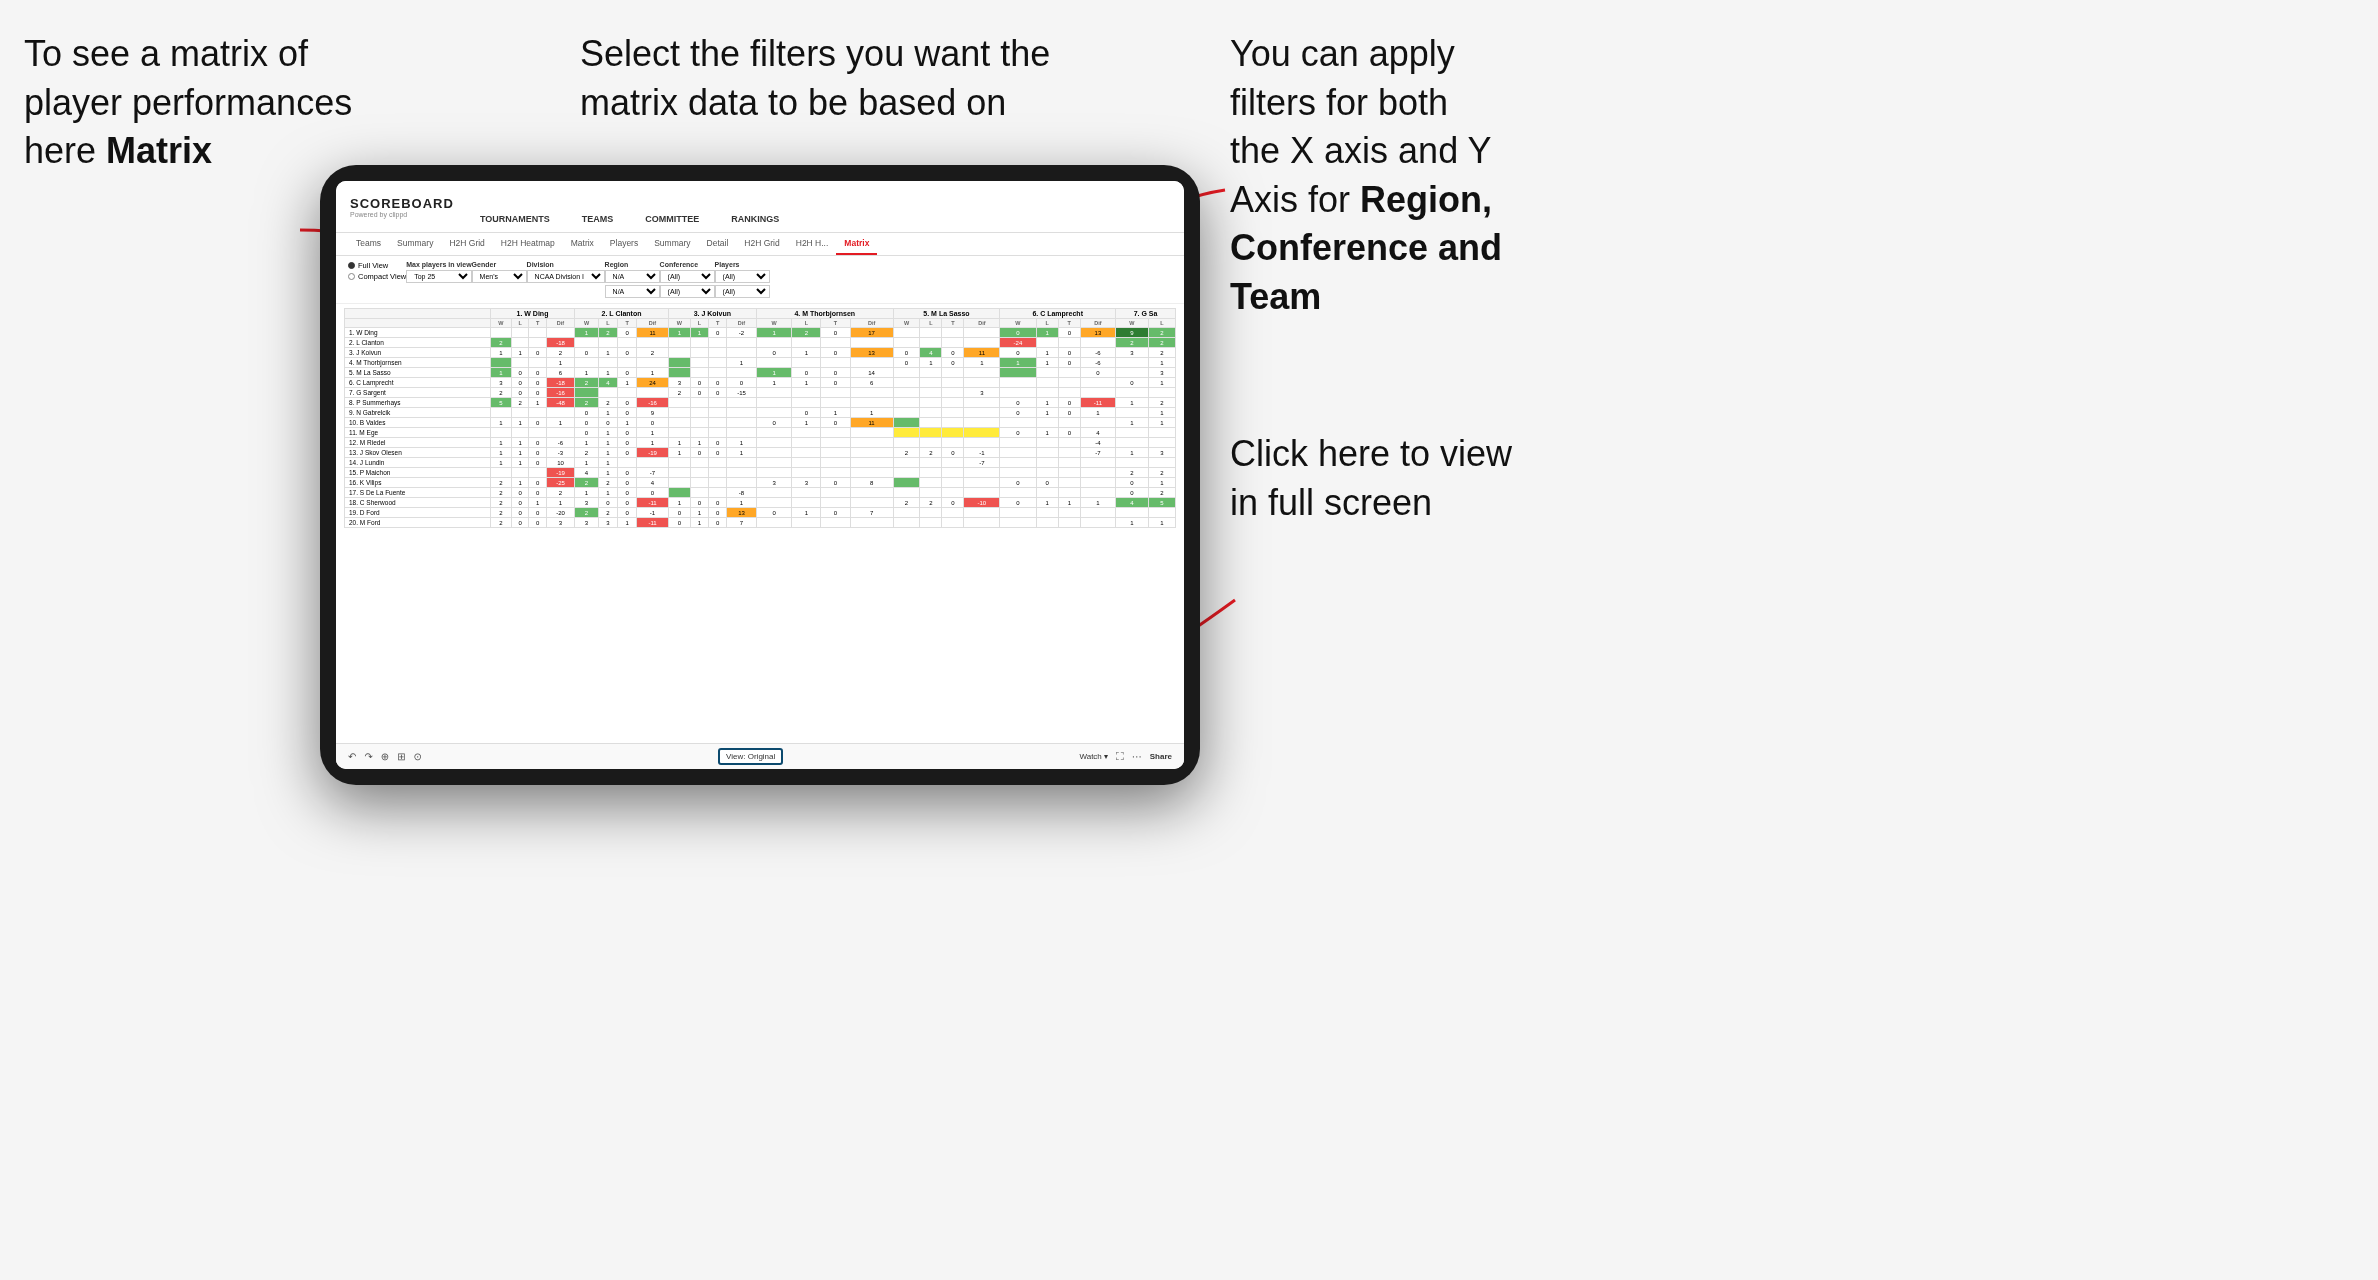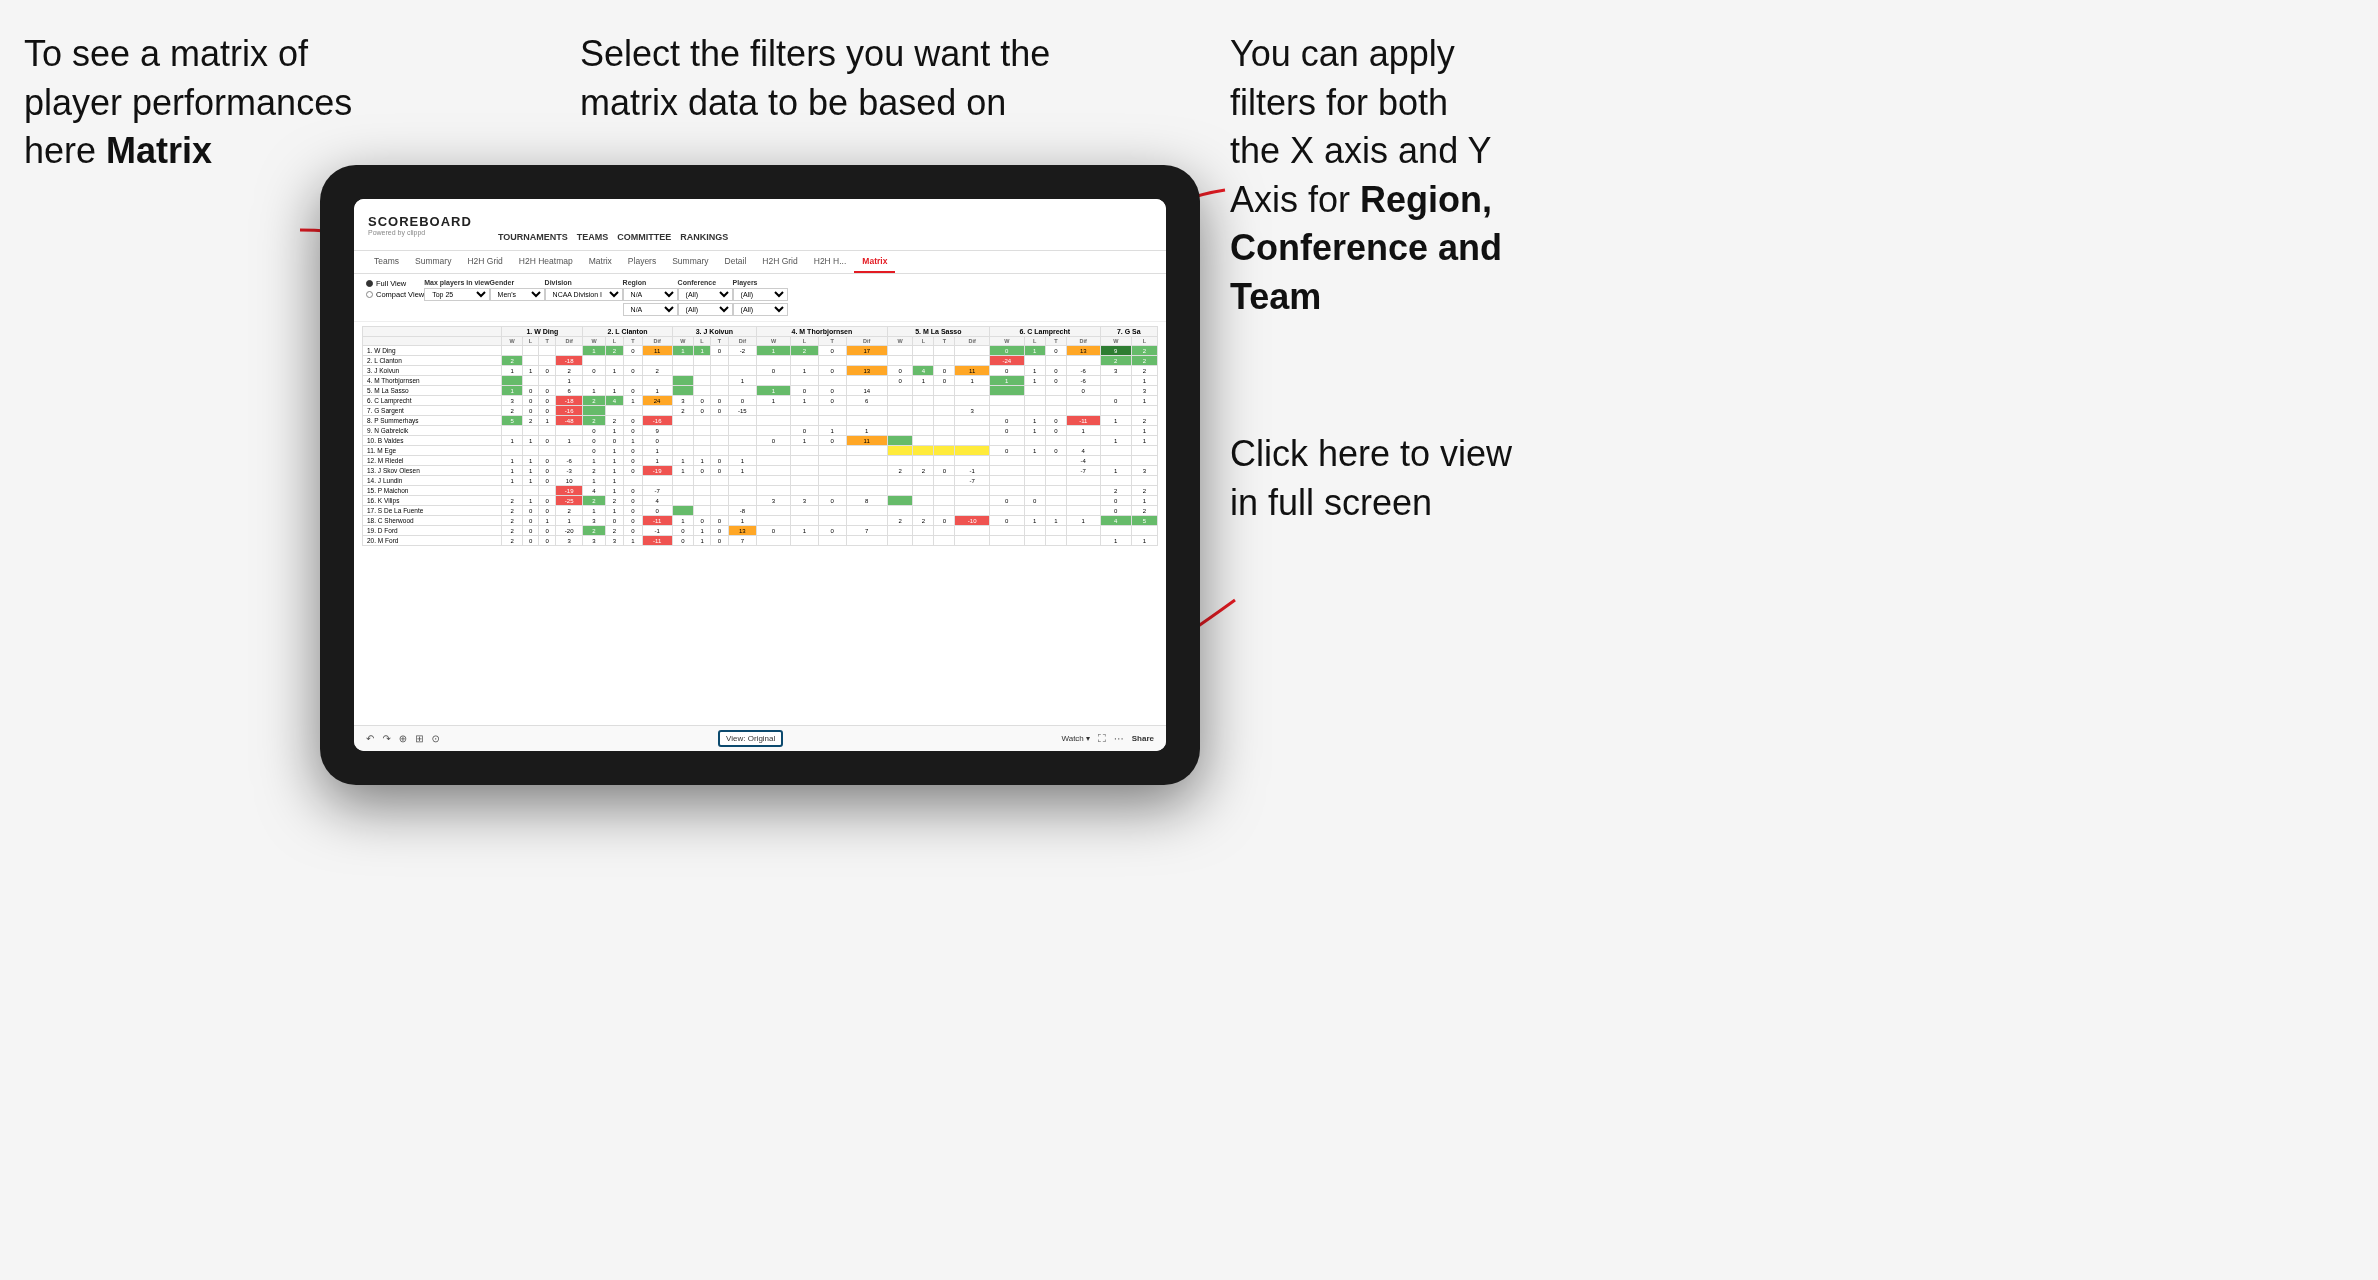--- a/index.html
+++ b/index.html
@@ -59,21 +59,21 @@
 
     
     .tablet {
       position: absolute;
       top: 165px;
       left: 320px;
       width: 880px;
       height: 620px;
       background: #1a1a1a;
       border-radius: 36px;
-      padding: 34px;
+      padding: 16px;
       box-shadow: 0 20px 60px rgba(0,0,0,0.5);
     }
 
     .tablet-screen {
       width: 100%;
       height: 100%;
       background: #fff;
       border-radius: 10px;
       overflow: hidden;
       display: flex;
@@ -104,21 +104,21 @@
       color: #222;
     }
 
     .nav-logo-sub {
       font-size: 7px;
       color: #888;
     }
 
     .nav-links {
       display: flex;
-      gap: 9px;
+      gap: 32px;
       font-size: 9px;
       color: #333;
       font-weight: 600;
       margin-top: 25px;
     }
 
     .nav-link {
       cursor: pointer;
       padding: 2px 0;
     }

